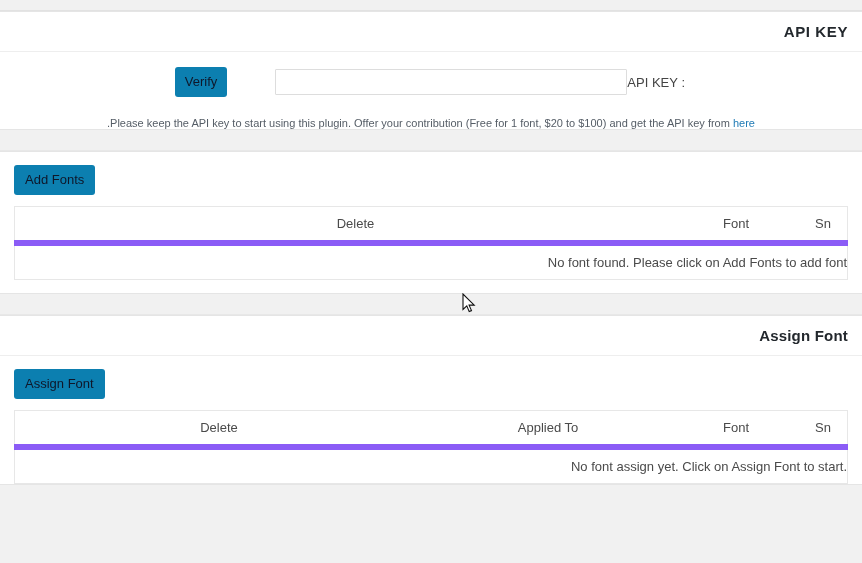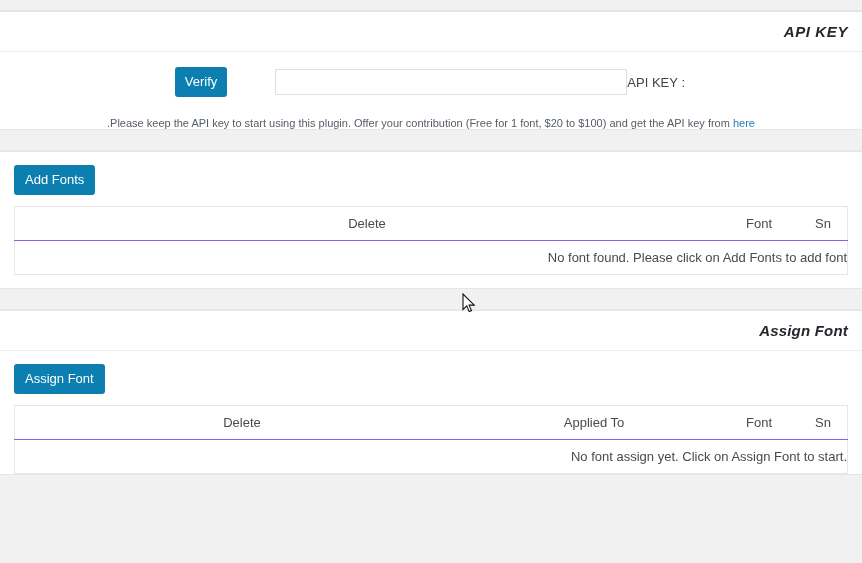--- a/index.html
+++ b/index.html
@@ -36,21 +36,20 @@
     line-height: 39px;
     border-bottom: 1px solid #eeeeee;
     padding: 0 14px;
     text-align: right;
   }
   .panel-title {
     font-size: 15px;
     font-weight: bold;
     color: #23282d;
     letter-spacing: 0.2px;
-    font-style: italic;
   }
   .panel-title.caps {
     letter-spacing: 0.6px;
   }
   .panel-body {
     padding: 0 14px;
   }
 
   
   .gap {
@@ -87,21 +86,21 @@
     padding: 0 6px;
     color: #32373c;
     outline: none;
   }
   .apikey-spacer {
     width: 48px;
   }
   .btn {
     display: inline-block;
     background: #0c7fb0;
-    color: #ffffff;
+    color: #0f172a;
     border: none;
     border-radius: 3px;
     font-family: "Liberation Sans", sans-serif;
     font-size: 13px;
     line-height: 1;
     padding: 8px 11px 9px 11px;
     cursor: pointer;
     text-align: center;
     white-space: nowrap;
   }
@@ -146,21 +145,22 @@
   table.wp-table th,
   table.wp-table td {
     font-size: 13px;
     font-weight: normal;
     color: #4a4a4a;
     padding: 0;
     height: 33px;
     vertical-align: middle;
   }
   table.wp-table thead th {
-    border-bottom: 1px solid #8b5cf6;
+    border-bottom: 6px solid #8b5cf6;
+    padding-left: 23px;
   }
   .col-sn       { width: 48px;  text-align: center; }
   .col-font     { width: 80px;  text-align: center; }
   .col-applied  { width: 250px; }
   .col-delete   { text-align: center; }
   .empty-cell {
     padding-right: 14px;
     color: #6d6d6d;
     direction: rtl;
   }

